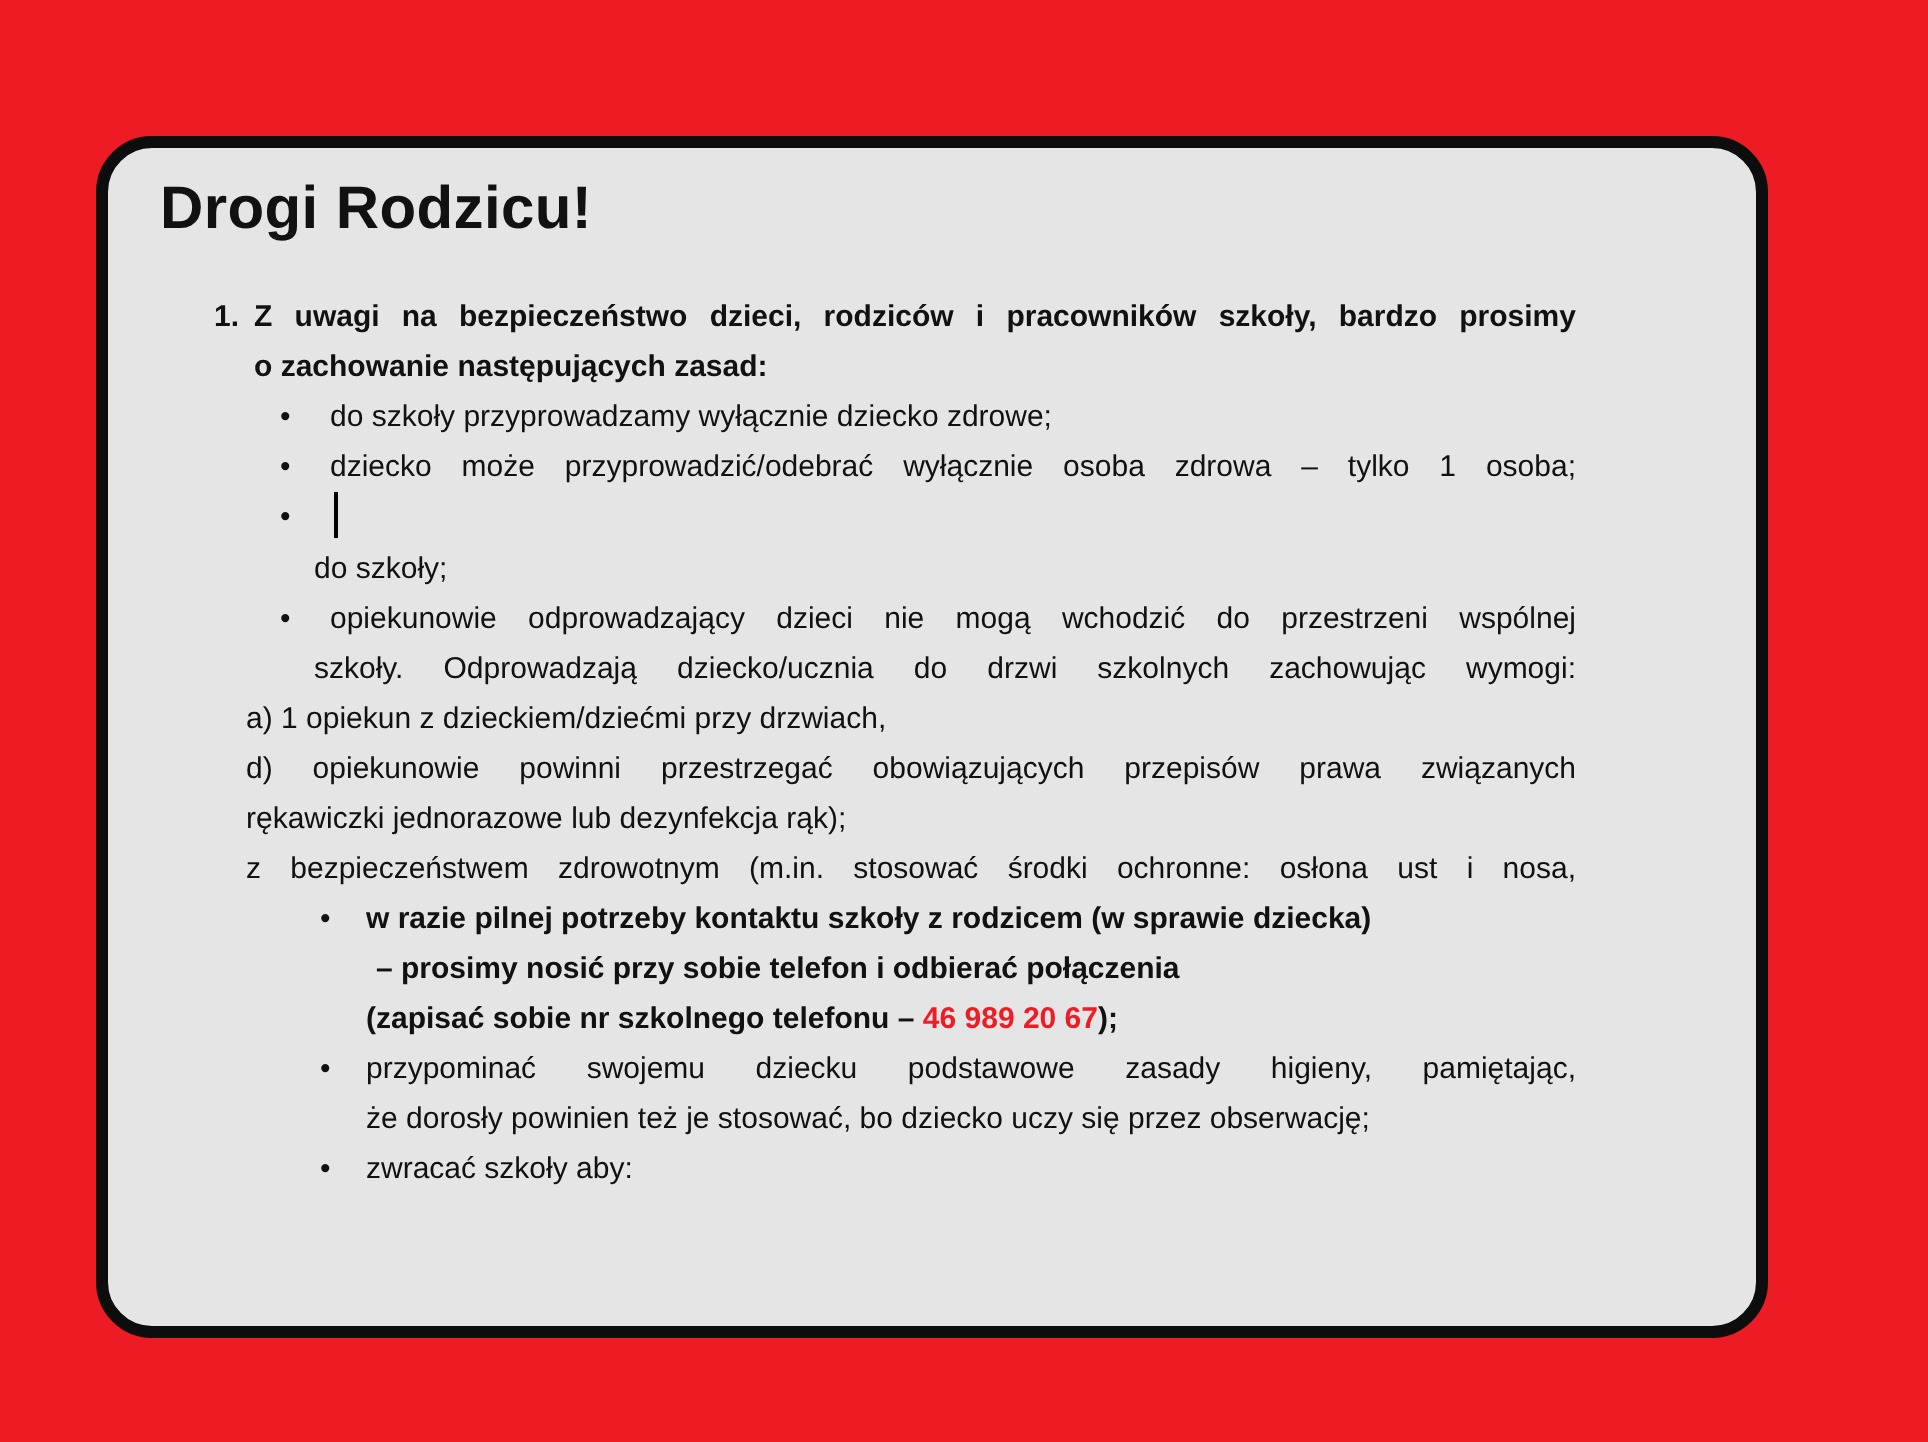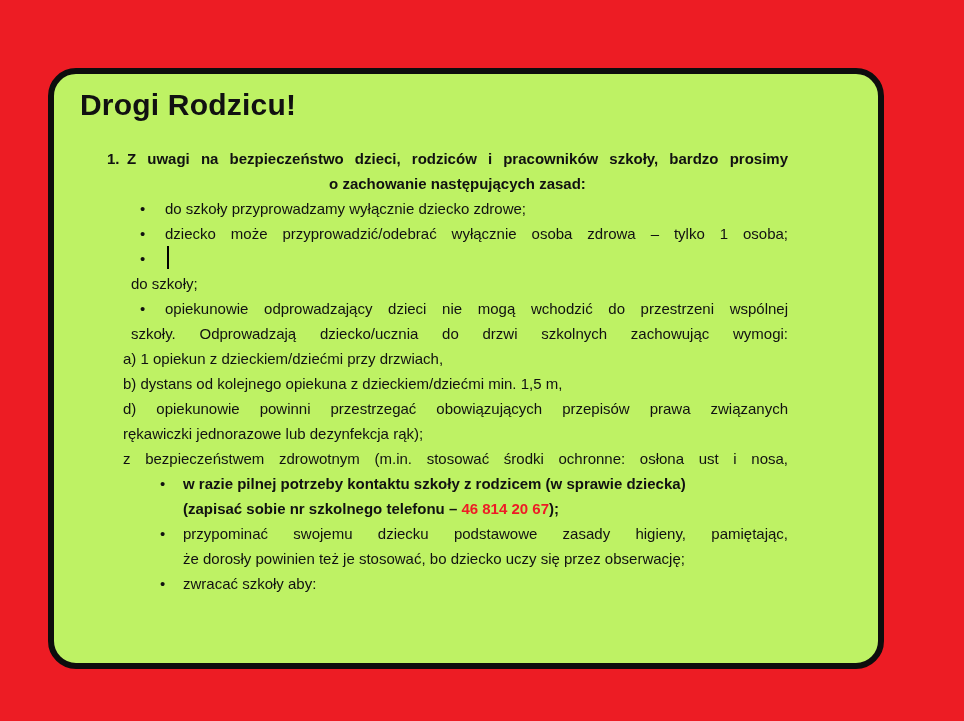--- a/index.html
+++ b/index.html
@@ -32,42 +32,42 @@
     font-size:15px;
     line-height:25px;
   }
   .row{display:flex;}
   .num{width:20px;flex:0 0 20px;}
   .txt{flex:1;min-width:0;}
   .b{font-weight:bold;}
   
   .j{text-align:justify;text-align-last:justify;}
   
-  .cont1{margin-left:20px;text-align:center;}           
+  .cont1{margin-left:20px;}           
   .bul1{margin-left:33px;}            
   .dot1{width:25px;flex:0 0 25px;}
-  .c1{margin-left:24px;}              
+  .c1{margin-left:50px;}              
   .plain{margin-left:16px;}           
   .bul2{margin-left:53px;}            
   .dot2{width:23px;flex:0 0 23px;}
   .c2{margin-left:76px;}              
   .ind{padding-left:5px;}
   .phone{font-weight:bold;}
   .cursor{
     display:inline-block;
     width:2px;height:23px;
     background:#000;
     vertical-align:-5px;
     margin-left:2px;
   }
 </style>
 </head>
 <body style="background: rgb(237, 28, 36);">
 
-<div class="card" style="border-color: rgb(13, 13, 13); background: #bef264;">
+<div class="card" style="border-color: rgb(13, 13, 13); background: #e5e5e5;">
   <h1 class="title">Drogi Rodzicu!</h1>
 
   <div class="body">
 
     <div class="row">
       <div class="num b">1.</div>
       <div class="txt b j">Z uwagi na bezpieczeństwo dzieci, rodziców i pracowników szkoły, bardzo prosimy</div>
     </div>
     <div class="cont1 b">o zachowanie następujących zasad:</div>
 
@@ -89,31 +89,31 @@
     </div>
     <div class="c1">do szkoły;</div>
 
     <div class="row bul1">
       <div class="dot1">•</div>
       <div class="txt j">opiekunowie odprowadzający dzieci nie mogą wchodzić do przestrzeni wspólnej</div>
     </div>
     <div class="c1 j">szkoły. Odprowadzają dziecko/ucznia do drzwi szkolnych zachowując wymogi:</div>
 
     <div class="plain">a) 1 opiekun z dzieckiem/dziećmi przy drzwiach,</div>
-    <div class="plain">b) dystans od kolejnego opiekuna z dzieckiem/dziećmi min. 1,5 m,</div>
     <div class="plain j">d) opiekunowie powinni przestrzegać obowiązujących przepisów prawa związanych</div>
     <div class="plain">rękawiczki jednorazowe lub dezynfekcja rąk);</div>
     <div class="plain j">z bezpieczeństwem zdrowotnym (m.in. stosować środki ochronne: osłona ust i nosa,</div>
 
     <div class="row bul2">
       <div class="dot2">•</div>
       <div class="txt b">w razie pilnej potrzeby kontaktu szkoły z rodzicem (w sprawie dziecka)</div>
     </div>
+    <div class="c2 b ind">– prosimy nosić przy sobie telefon i odbierać połączenia</div>
     <div class="c2 b">
-      <span>(zapisać sobie nr szkolnego telefonu – </span><span class="phone" style="color: rgb(238, 28, 37);">46 814 20 67</span><span>);</span>
+      <span>(zapisać sobie nr szkolnego telefonu – </span><span class="phone" style="color: rgb(238, 28, 37);">46 989 20 67</span><span>);</span>
     </div>
 
     <div class="row bul2">
       <div class="dot2">•</div>
       <div class="txt j">przypominać swojemu dziecku podstawowe zasady higieny, pamiętając,</div>
     </div>
     <div class="c2">że dorosły powinien też je stosować, bo dziecko uczy się przez obserwację;</div>
 
     <div class="row bul2">
       <div class="dot2">•</div>

